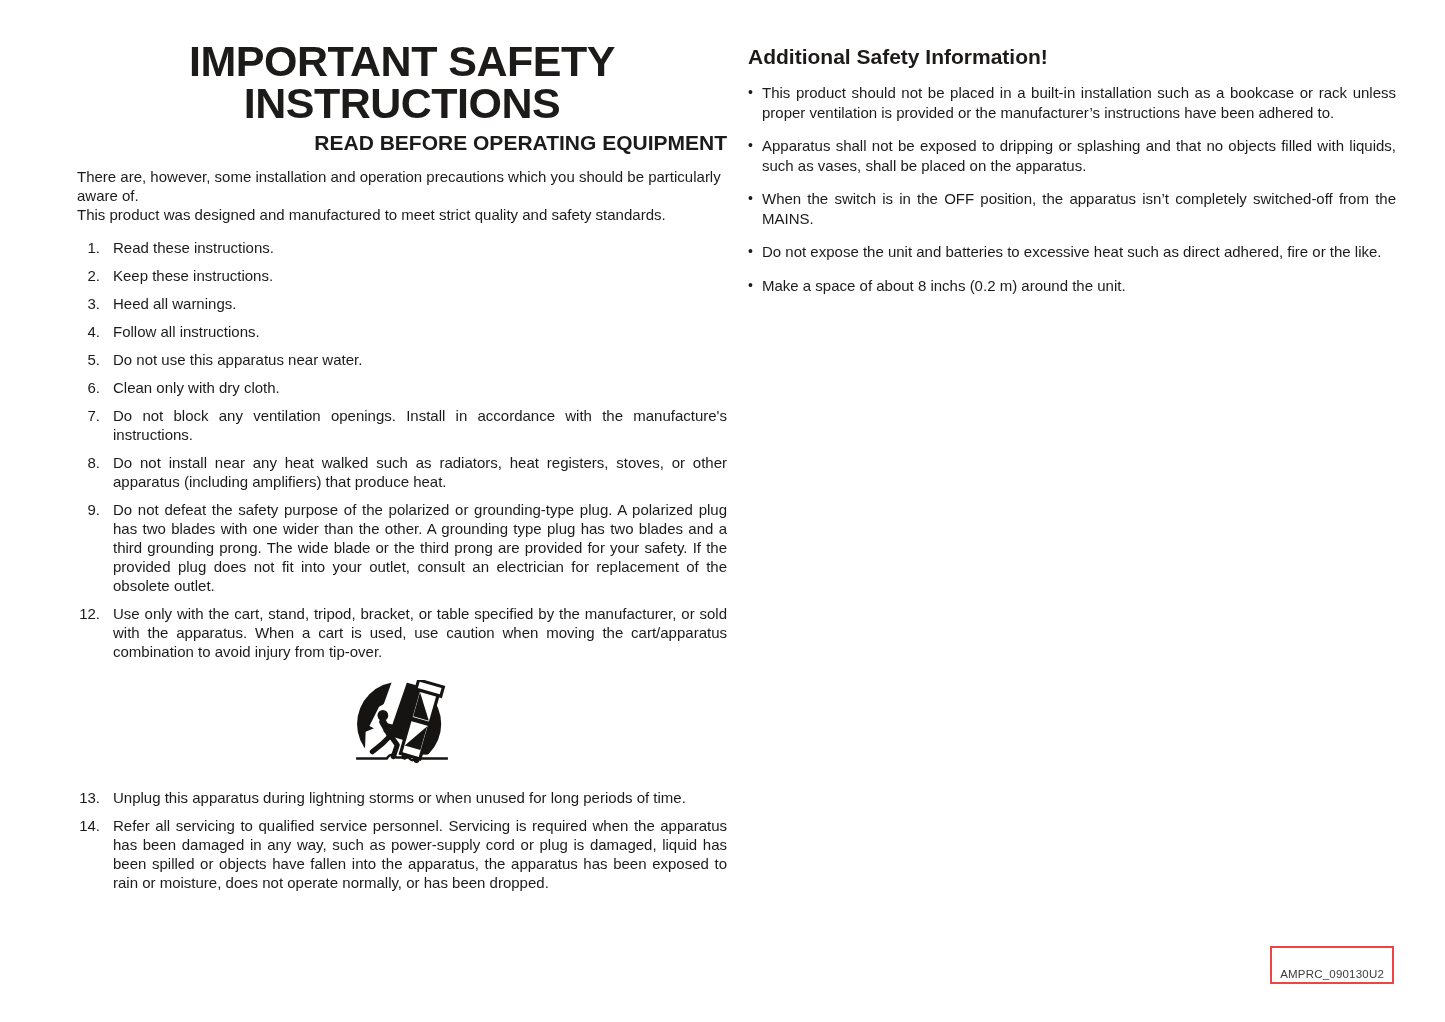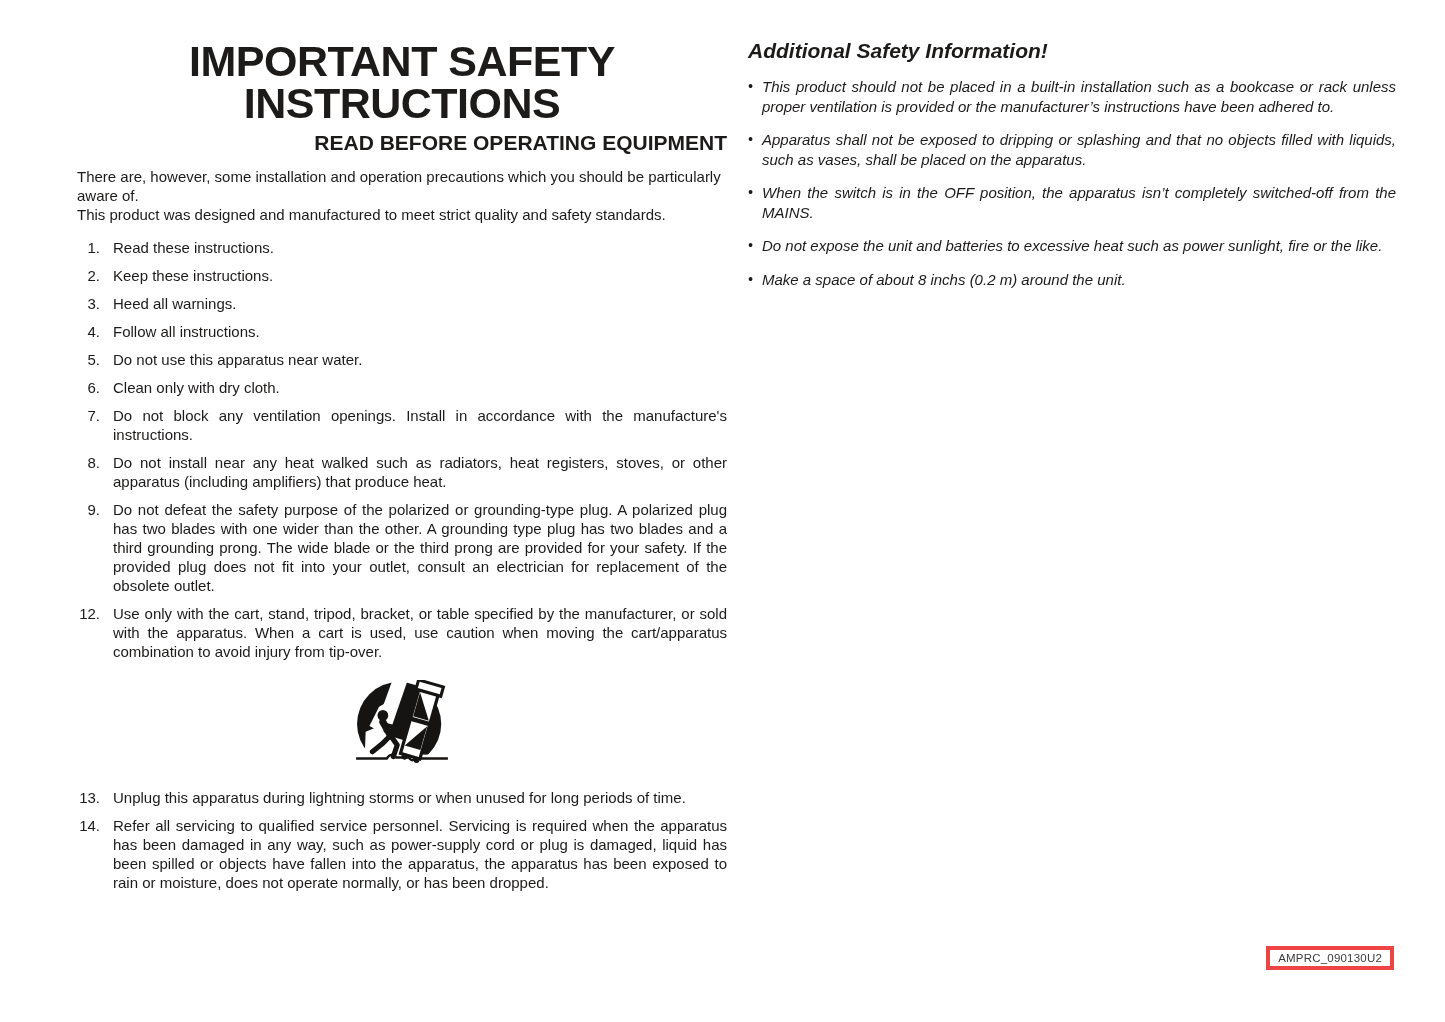--- a/index.html
+++ b/index.html
@@ -68,23 +68,22 @@
   }
   .icon-row {
     text-align: center;
     margin: 19px 0 16px 0;
   }
   .icon-row svg { display: inline-block; }
   
   .col-right {
     position: absolute;
     left: 728px;
-    top: 39px;
+    top: 45px;
     width: 648px;
-    font-style: italic;
   }
   .right-heading {
     font-size: 21px;
     font-weight: bold;
     margin: 0 0 14px 0;
   }
   ul.bullets {
     list-style: none;
     margin: 0;
     padding: 0;
@@ -101,22 +100,22 @@
   }
   ul.bullets .txt {
     flex: 1 1 auto;
     text-align: justify;
   }
   
   .doc-code {
     position: absolute;
     top: 946px;
     right: 71px;
-    border: 4px solid #ef4444;
-    padding: 2px 8px 2px 8px;
+    border: 2px solid #ef4444;
+    padding: 20px 8px 2px 8px;
     font-size: 11.5px;
     color: #3c3c3c;
     letter-spacing: 0.2px;
   }
 </style>
 </head>
 <body>
 
 <div class="page">
 
@@ -233,21 +232,21 @@
       <li>
         <span class="glyph">•</span>
         <span class="txt">Apparatus shall not be exposed to dripping or splashing and that no objects filled with liquids, such as vases, shall be placed on the apparatus.</span>
       </li>
       <li>
         <span class="glyph">•</span>
         <span class="txt">When the switch is in the OFF position, the apparatus isn’t completely switched-off from the MAINS.</span>
       </li>
       <li>
         <span class="glyph">•</span>
-        <span class="txt">Do not expose the unit and batteries to excessive heat such as power sunlight, fire or the like.</span>
+        <span class="txt">Do not expose the unit and batteries to excessive heat such as direct adhered, fire or the like.</span>
       </li>
       <li>
         <span class="glyph">•</span>
         <span class="txt">Make a space of about 8 inchs (0.2 m) around the unit.</span>
       </li>
     </ul>
   </div>
 
   <div class="doc-code">AMPRC_090130U2</div>
 

